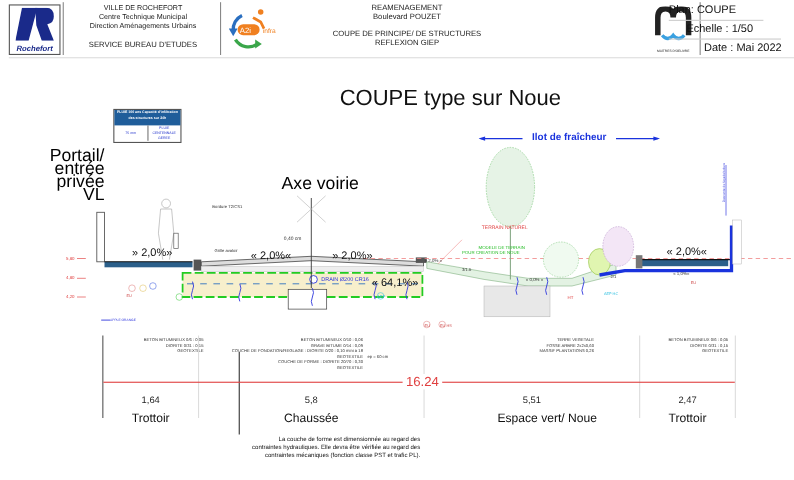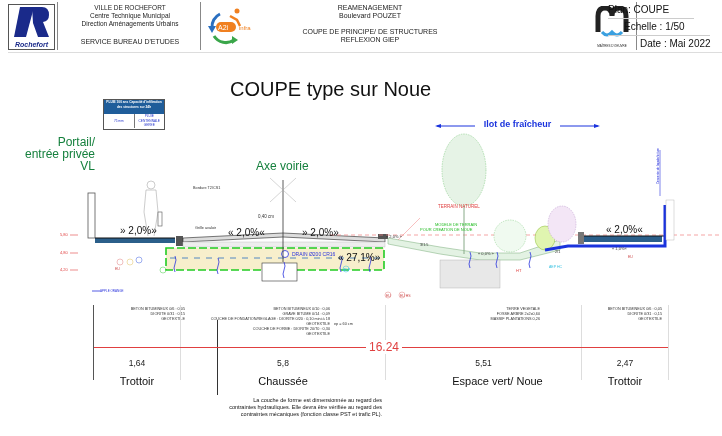--- a/index.html
+++ b/index.html
@@ -6,22 +6,22 @@
   body{width:722px;height:436px;position:relative;overflow:hidden;font-family:"Liberation Sans",sans-serif;color:#111;}
   .abs{position:absolute;}
   
   .hdr{position:absolute;left:0;top:0;width:722px;height:52px;}
   .logo-box{position:absolute;left:8px;top:4px;width:45px;height:44px;border:1px solid #555;background:#fff;}
   .logo-r{position:absolute;left:5px;top:2px;width:35px;height:30px;}
   .logo-txt{position:absolute;left:0;bottom:1px;width:100%;text-align:center;font-size:7px;font-weight:bold;font-style:italic;color:#1a2a8a;}
   .vline{position:absolute;top:2px;width:1px;height:48px;background:#888;}
   .htxt{position:absolute;text-align:center;font-size:6.5px;line-height:8px;color:#222;}
   .hrow{position:absolute;left:608px;width:86px;height:16px;font-size:10px;text-align:left;line-height:16px;border-bottom:1px solid #ccc;}
-  .title{position:absolute;left:230px;top:78px;width:280px;text-align:left;font-size:20px;color:#111;}
-  .lbl{position:absolute;font-size:12px;color:#15803d;}
+  .title{position:absolute;left:230px;top:78px;width:280px;text-align:right;font-size:20px;color:#111;}
+  .lbl{position:absolute;font-size:16px;color:#000000;}
   .small{position:absolute;font-size:3.8px;color:#333;line-height:5px;}
   .pct{position:absolute;font-size:10px;color:#111;}
   .dim{position:absolute;font-size:8.5px;text-align:center;color:#222;}
   .zone{position:absolute;font-size:11px;text-align:center;color:#111;}
   .note{position:absolute;font-size:5.5px;line-height:7px;text-align:right;color:#111;}
   .info-tbl{position:absolute;left:103px;top:99px;width:60px;height:29px;border:1px solid #555;}
   .info-head{height:14px;background:#1f5d9a;color:#fff;font-size:3.2px;line-height:4.5px;text-align:center;font-weight:bold;}
   .info-row{display:flex;height:14px;}
   .info-cell{flex:1;font-size:3.2px;line-height:4.4px;text-align:center;color:#2233cc;border-right:1px solid #777;display:flex;align-items:center;justify-content:center;}
   .info-cell:last-child{border-right:none;}
@@ -205,21 +205,21 @@
 <div class="small" style="left:195px;top:226px;">Grille avaloir</div>
 <div class="small" style="left:258px;top:214px;font-size:4.5px;">0,40 cm</div>
 <div class="small" style="left:292px;top:252px;font-size:5px;color:#2a33dd;">DRAIN Ø200 CR16</div>
 <div class="small" style="left:420px;top:243px;">3/1.5</div>
 <div class="small" style="left:555px;top:250px;">2/1</div>
 <div class="small" style="left:656px;top:148px;font-size:3px;color:#2a33dd;writing-mode:vertical-rl;transform:rotate(180deg);">Descente de façade/toiture</div>
 
 <div class="pct" style="left:120px;top:225px;">» 2,0%»</div>
 <div class="pct" style="left:228px;top:227px;">« 2,0%«</div>
 <div class="pct" style="left:302px;top:227px;">» 2,0%»</div>
-<div class="pct" style="left:338px;top:252px;">« 27,1%»</div>
+<div class="pct" style="left:338px;top:252px;">« 64,1%»</div>
 <div class="small" style="left:386px;top:234px;font-size:4px;">» 2,0% »</div>
 <div class="small" style="left:478px;top:251px;font-size:4px;">« 0,0% »</div>
 <div class="pct" style="left:606px;top:224px;">« 2,0%«</div>
 <div class="small" style="left:612px;top:246px;font-size:4px;">« 1,0%«</div>
 
 <div class="small" style="left:95px;top:307px;width:90px;text-align:right;">
   <div>BETON BITUMINEUX 0/6 : 0,05</div>
     <div>DIORITE 0/31 : 0,15</div>
     <div>GEOTEXTILE</div>
 </div>

